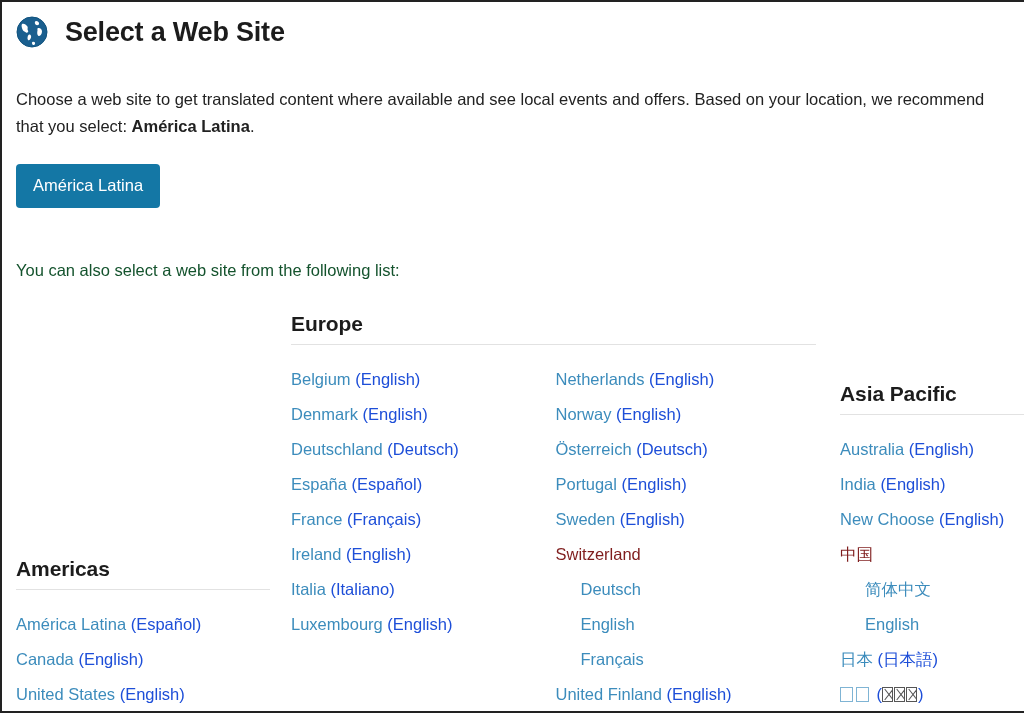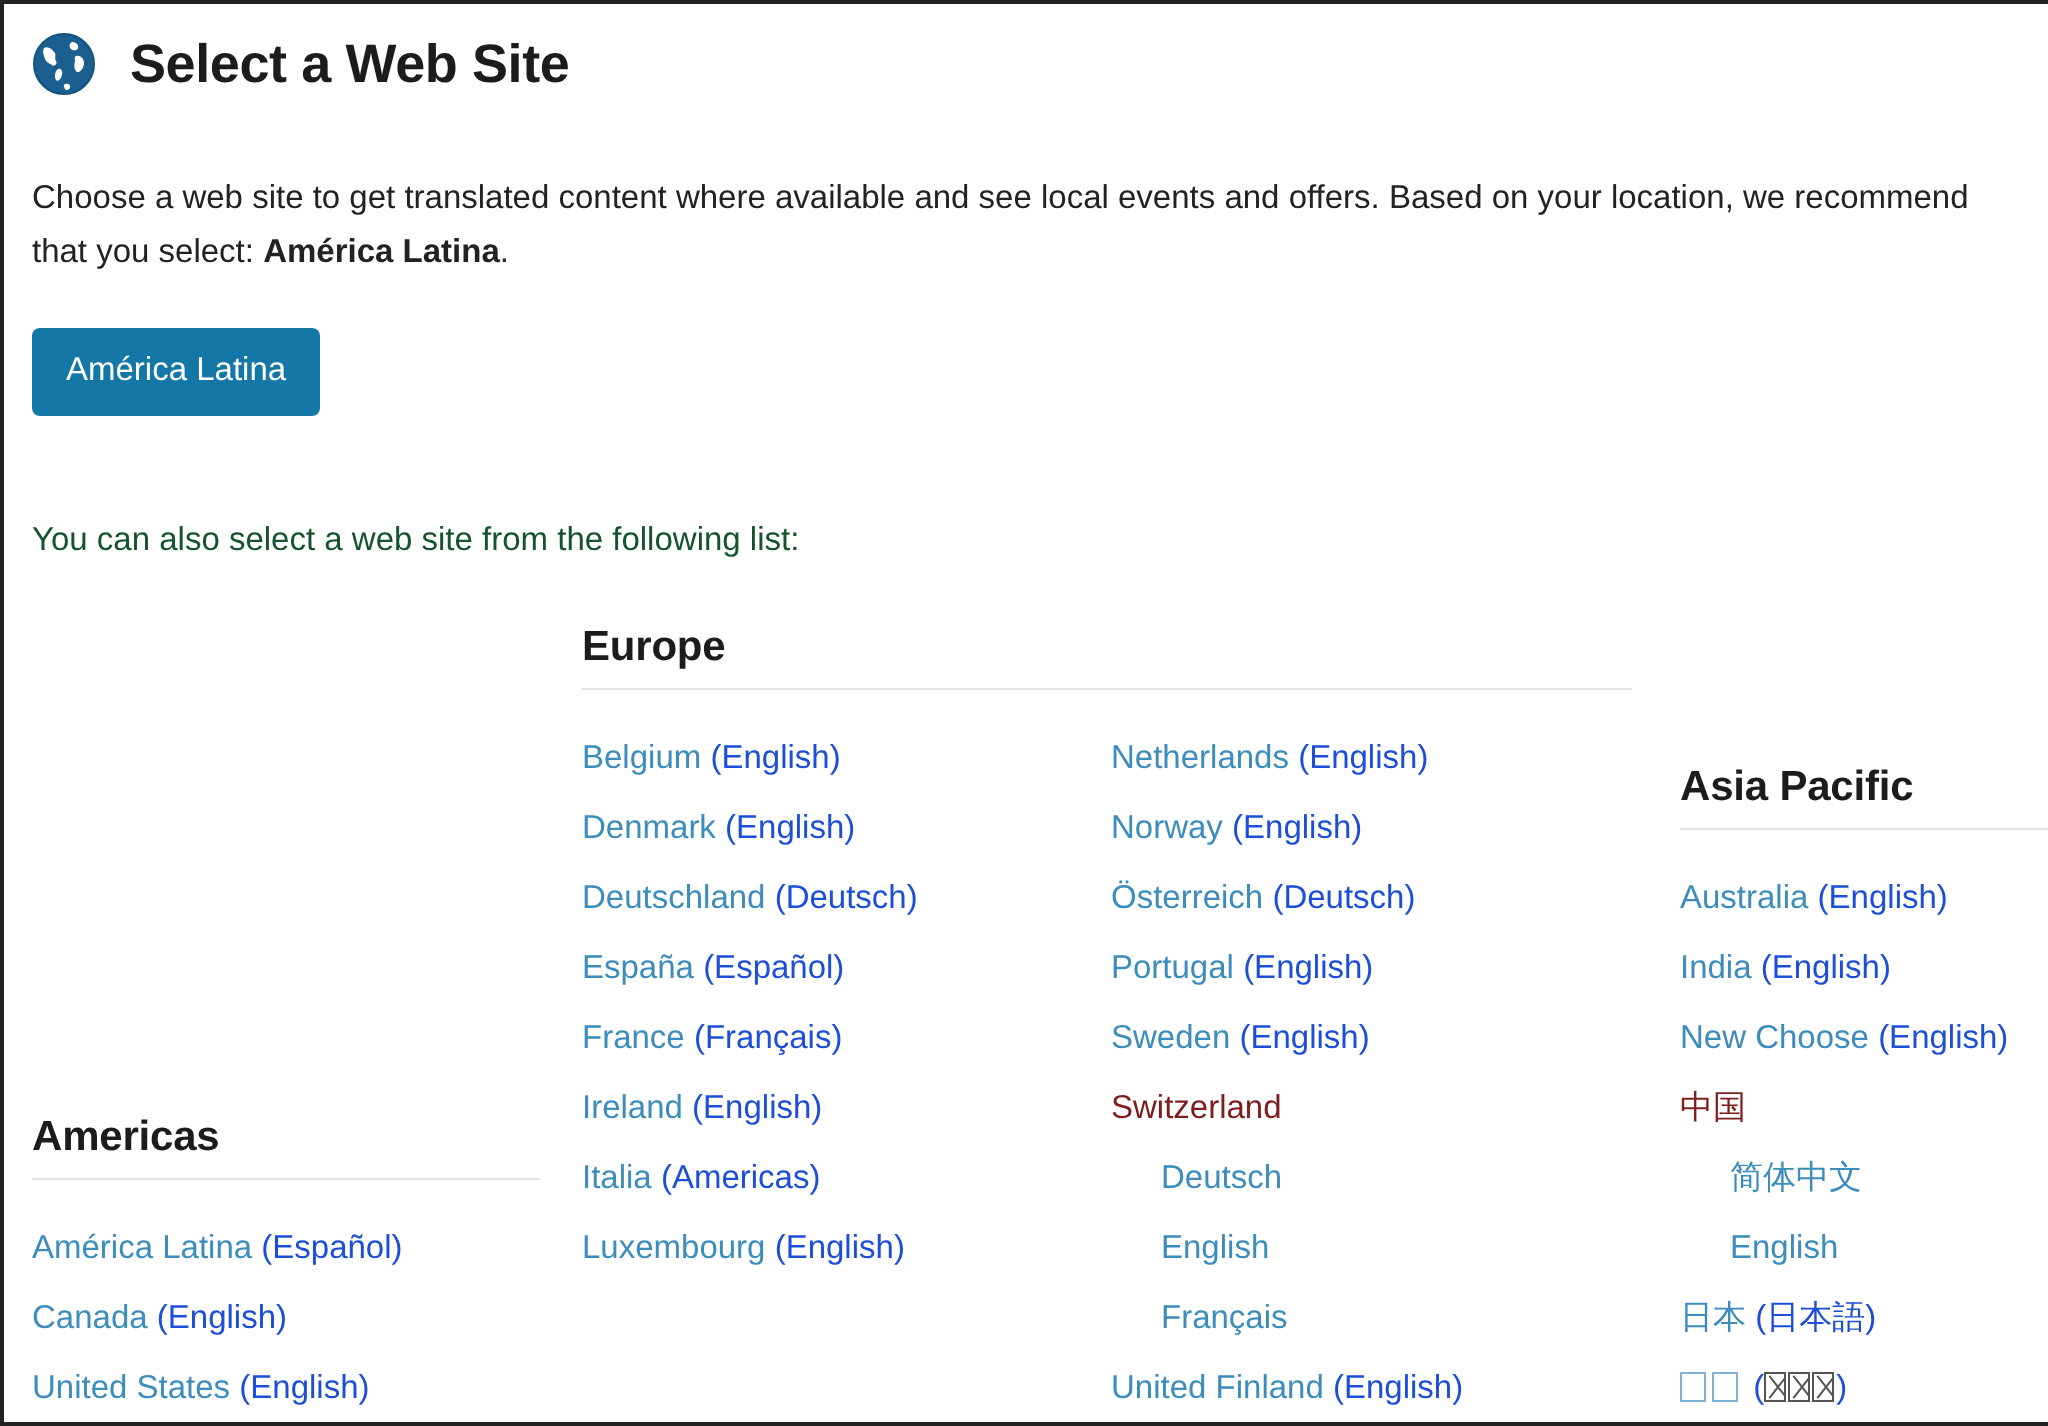--- a/index.html
+++ b/index.html
@@ -223,21 +223,21 @@
         <h2 class="region-title">Europe</h2>
         <div class="region-rule"></div>
         <div class="cols">
           <div class="col">
             <div class="entry"><a class="site-link" href="#">Belgium</a> <span class="lang">(English)</span></div>
             <div class="entry"><a class="site-link" href="#">Denmark</a> <span class="lang">(English)</span></div>
             <div class="entry"><a class="site-link" href="#">Deutschland</a> <span class="lang">(Deutsch)</span></div>
             <div class="entry"><a class="site-link" href="#">España</a> <span class="lang">(Español)</span></div>
             <div class="entry"><a class="site-link" href="#">France</a> <span class="lang">(Français)</span></div>
             <div class="entry"><a class="site-link" href="#">Ireland</a> <span class="lang">(English)</span></div>
-            <div class="entry"><a class="site-link" href="#">Italia</a> <span class="lang">(Americas)</span></div>
+            <div class="entry"><a class="site-link" href="#">Italia</a> <span class="lang">(Italiano)</span></div>
             <div class="entry"><a class="site-link" href="#">Luxembourg</a> <span class="lang">(English)</span></div>
           </div>
           <div class="col">
             <div class="entry"><a class="site-link" href="#">Netherlands</a> <span class="lang">(English)</span></div>
             <div class="entry"><a class="site-link" href="#">Norway</a> <span class="lang">(English)</span></div>
             <div class="entry"><a class="site-link" href="#">Österreich</a> <span class="lang">(Deutsch)</span></div>
             <div class="entry"><a class="site-link" href="#">Portugal</a> <span class="lang">(English)</span></div>
             <div class="entry"><a class="site-link" href="#">Sweden</a> <span class="lang">(English)</span></div>
             <div class="entry"><span class="plain-name">Switzerland</span></div>
             <div class="entry entry-sub"><a class="site-link" href="#">Deutsch</a></div>

